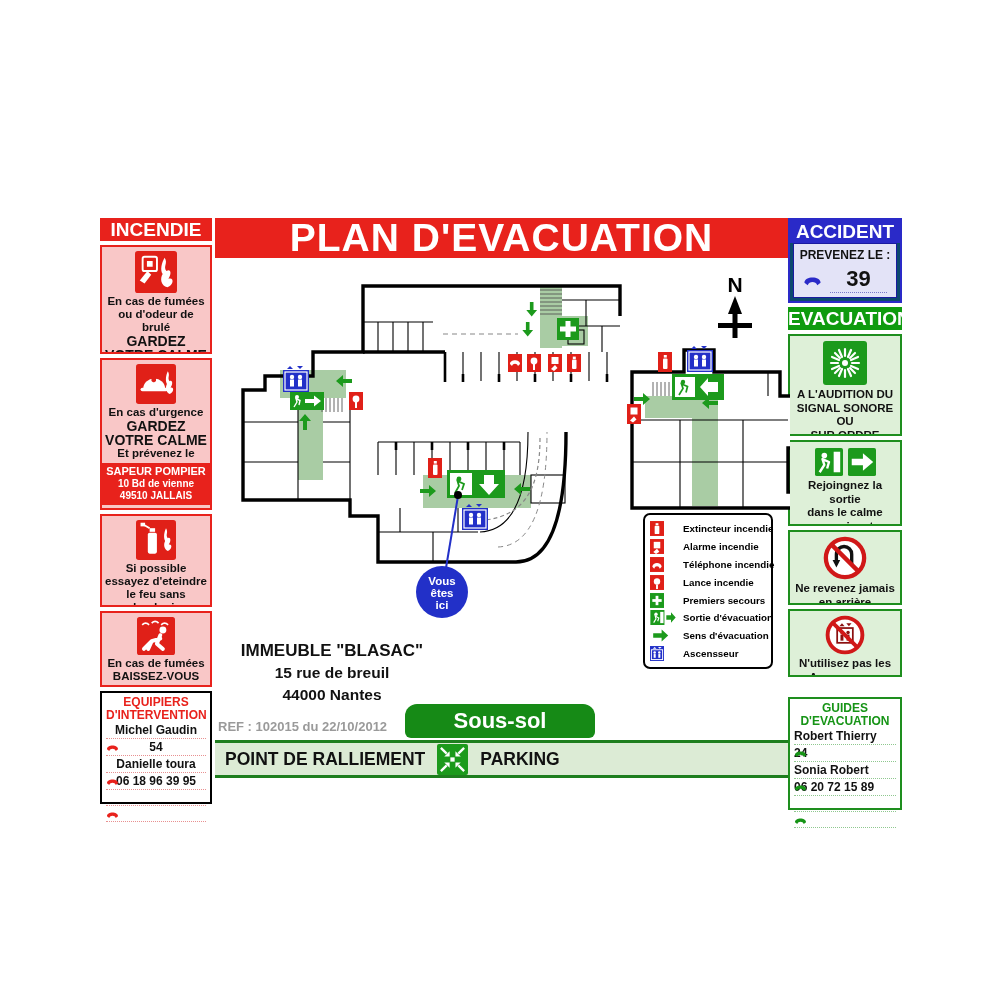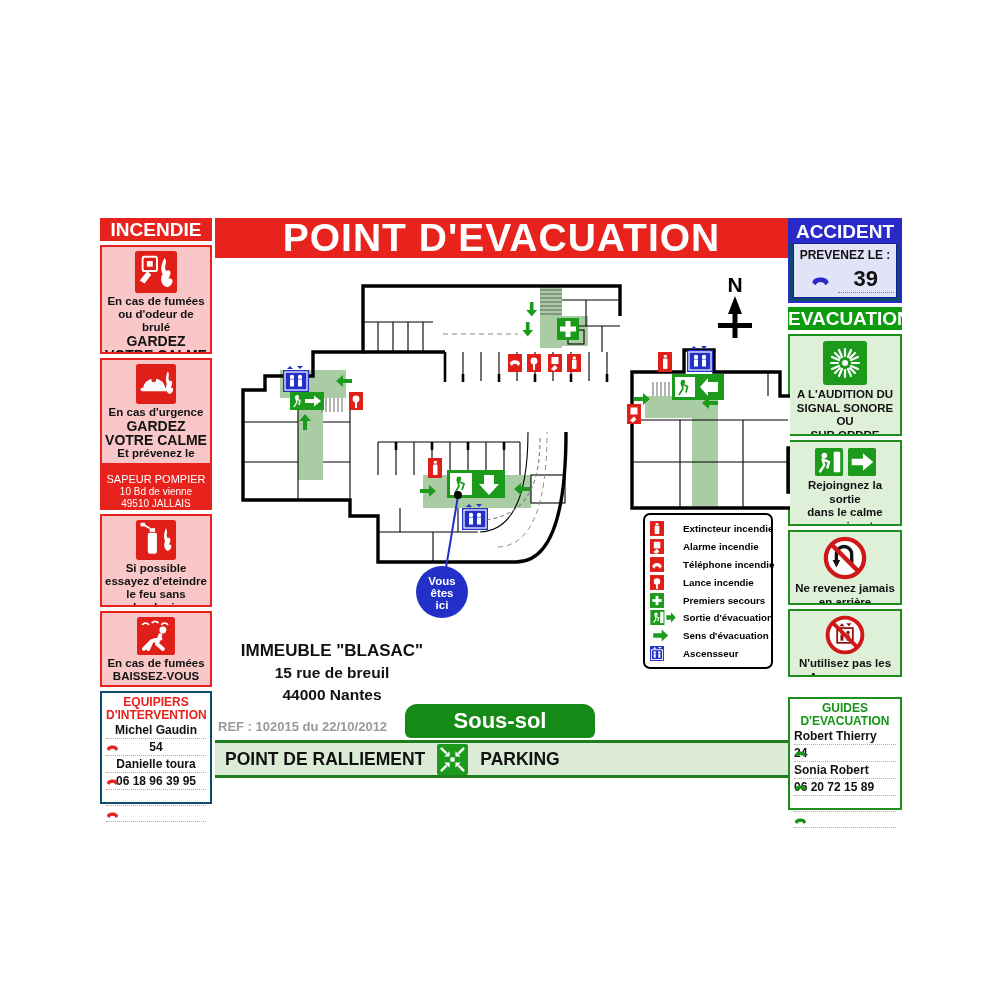--- a/index.html
+++ b/index.html
@@ -9,32 +9,32 @@
   
   .title-bar{left:215px;top:218px;width:573px;height:40px;background:#e8221c;color:#fff;
     font-size:39px;font-weight:bold;text-align:center;line-height:40px;letter-spacing:1px}
   
   .sb{left:100px;top:218px;width:112px}
   .hd-red{background:#e8221c;color:#fff;font-size:19px;font-weight:bold;text-align:center;height:23px;line-height:23px}
   .sec{border:2px solid #e8221c;background:#f9c7c7;margin-top:4px;text-align:center;padding:3px 1px;overflow:hidden}
   .sec .ticon{display:block;margin:1px auto 2px auto}
   .l12{font-size:11.5px;font-weight:bold;line-height:13px;color:#111}
   .l10{font-size:14px;font-weight:bold;line-height:14px;color:#111}
-  .band{background:#e8221c;color:#fff;margin:3px -1px 16px -1px;padding:10px 0;font-size:11px;font-weight:normal;line-height:12.5px}
-  .crew{border:2px solid #0c4a6e;background:#fff;margin-top:4px;padding:3px 4px;font-size:12px;font-weight:bold;height:113px}
+  .band{background:#e8221c;color:#fff;margin:3px -1px 16px -1px;padding:2px 0;font-size:11px;font-weight:bold;line-height:12.5px}
+  .crew{border:2px solid #000000;background:#fff;margin-top:4px;padding:3px 4px;font-size:12px;font-weight:bold;height:113px}
   .crew-h{color:#e8221c;font-size:12px;line-height:13px;text-align:center}
   .crow{border-bottom:1px dotted #e89090;min-height:16px;line-height:16px;text-align:center;position:relative;color:#111}
   .crow .ph-l{position:absolute;left:0;top:3px}
   
   .sbr{left:788px;top:218px;width:114px}
   .acc{border:2px solid #2a2ac8;background:#0c4a6e;padding-bottom:3px}
   .hd-blue{background:#2a2ac8;color:#fff;font-size:19px;font-weight:bold;text-align:center;height:23px;line-height:23px}
   .acc-in{background:#e3e3f7;border:1px solid #1a1aa0;margin:0 3px;padding:4px 2px;text-align:center}
   .acc-lbl{font-size:12px;font-weight:bold;color:#111}
-  .acc-num{display:flex;align-items:center;justify-content:flex-end;gap:8px;margin-top:4px}
+  .acc-num{display:flex;align-items:center;justify-content:center;gap:8px;margin-top:4px}
   .acc-num .n{font-size:22px;font-weight:bold;color:#111;border-bottom:1px dotted #7777c8;padding:0 16px}
   .hd-green{background:#0f9b0f;color:#fff;font-size:19px;font-weight:bold;text-align:center;height:23px;line-height:23px;margin-top:4px}
   .gsec{border:2px solid #1e8e1e;background:#def0d8;margin-top:4px;text-align:center;padding:4px 1px;overflow:hidden}
   .gl{font-size:11.5px;font-weight:bold;line-height:13.5px;color:#111}
   .icon-pair{display:flex;justify-content:center;gap:5px;margin:2px 0 3px 0}
   .guides{border:2px solid #1e8e1e;background:#fff;margin-top:20px;padding:3px 4px;font-size:12px;font-weight:bold;height:113px}
   .guides-h{color:#169416;font-size:12px;line-height:13px;text-align:center}
   .grow{border-bottom:1px dotted #8fc88f;min-height:16px;line-height:16px;position:relative;color:#111}
   .grow .ph-l{position:absolute;left:0;top:3px}
   
@@ -62,21 +62,21 @@
 
 <svg width="0" height="0" style="position:absolute" aria-hidden="true">
   <defs>
     <path id="ic-phone" d="M1.5 10.5 C1.5 3 18.5 3 18.5 10.5 L15 13 C13.5 8.5 6.5 8.5 5 13 Z"></path>
     <polygon id="ar-right" points="0,5 9,5 9,1 16,7 9,13 9,9 0,9"></polygon>
   </defs>
 </svg>
 
 <div class="page">
 
-  <div class="abs title-bar">POINT D'EVACUATION</div>
+  <div class="abs title-bar">PLAN D'EVACUATION</div>
 
   <div class="abs sb">
     <div class="hd-red">INCENDIE</div>
 
     <div class="sec" style="height:109px">
       <svg class="ticon" width="42" height="42" viewBox="0 0 44 44">
         <rect width="44" height="44" rx="3" fill="#e02018"></rect>
         <rect x="8" y="6" width="15" height="15" rx="2" fill="none" stroke="#fff" stroke-width="2"></rect>
         <rect x="12.5" y="10.5" width="6" height="6" fill="#fff"></rect>
         <polygon points="5,31 13,21 17,25 10,34" fill="#fff"></polygon>

